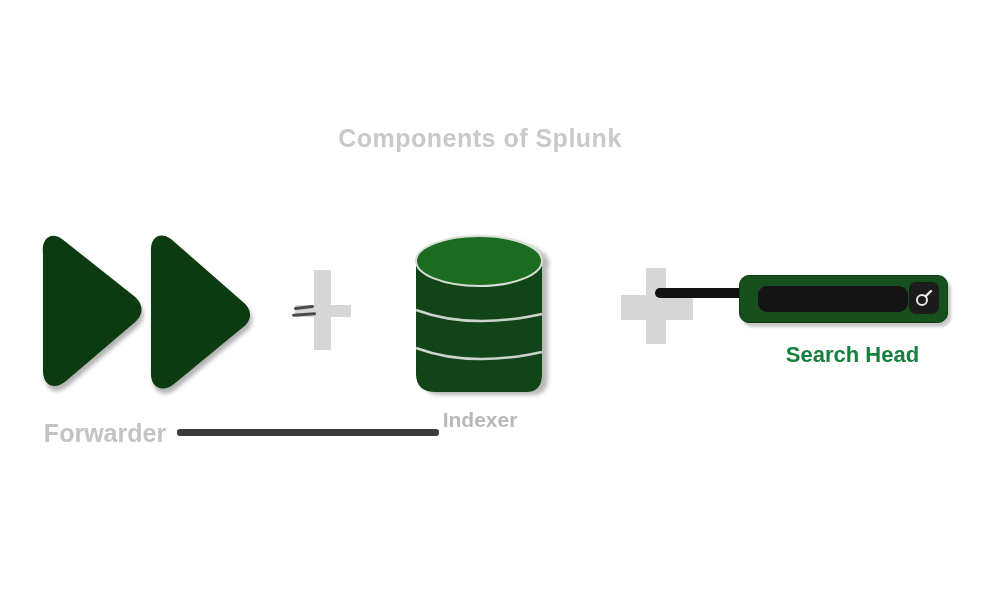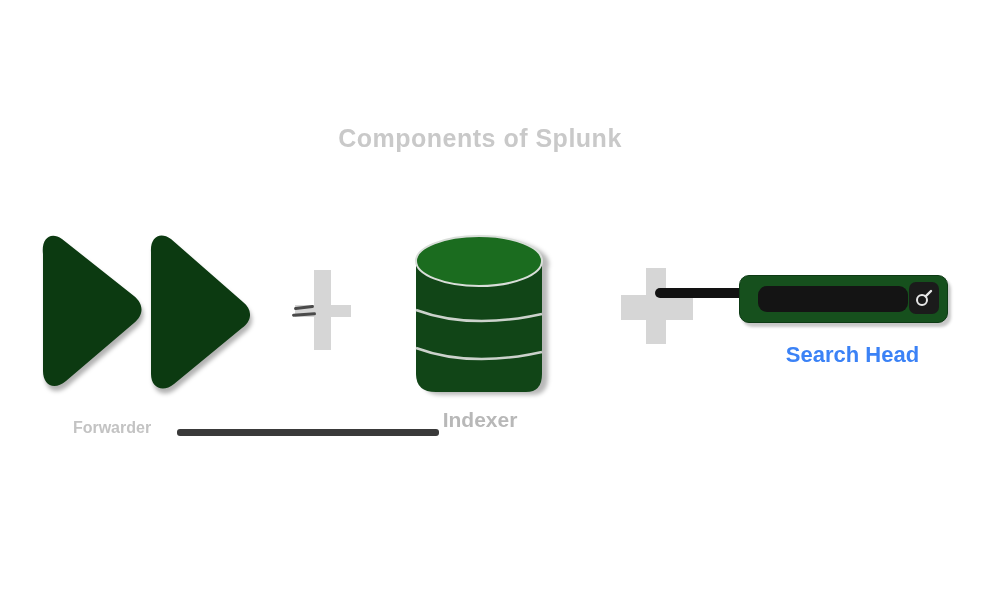--- a/index.html
+++ b/index.html
@@ -47,23 +47,23 @@
     position:absolute;left:18px;top:10px;width:150px;height:26px;
     background:var(--input-black,#141414);border-radius:9px;
     color:#888;font-size:12px;line-height:26px;padding:0;overflow:hidden;
   }
   .searchbtn{
     position:absolute;right:8px;top:6px;width:30px;height:32px;
     background:#1b1b1b;border-radius:7px;display:flex;align-items:center;justify-content:center;
   }
   
   .label{position:absolute;text-align:center;font-weight:700;filter:blur(.6px);}
-  .label-forwarder{left:37px;top:419px;width:150px;font-size:16px;color:#c3c3c3;text-align:center;}
+  .label-forwarder{left:30px;top:419px;width:150px;font-size:25px;color:#c3c3c3;text-align:center;}
   .label-indexer{left:420px;top:408px;width:120px;font-size:21px;color:#b8b8b8;}
-  .label-searchhead{left:770px;top:342px;width:165px;font-size:22px;color:#3b82f6;}
+  .label-searchhead{left:770px;top:342px;width:165px;font-size:22px;color:#15803d;}
 </style>
 </head>
 <body>
 
 <div class="canvas">
 
   <div class="title">Components of Splunk</div>
 
   <svg class="fwd" width="212" height="166" viewBox="0 0 212 166">
     <path d="M5,24 C3,8 13,1 24,9 L96,66 C106,74 106,85 96,93 L28,151 C16,161 5,155 5,141 Z" fill="var(--shape-green-dark,#0c3a11)"></path>

